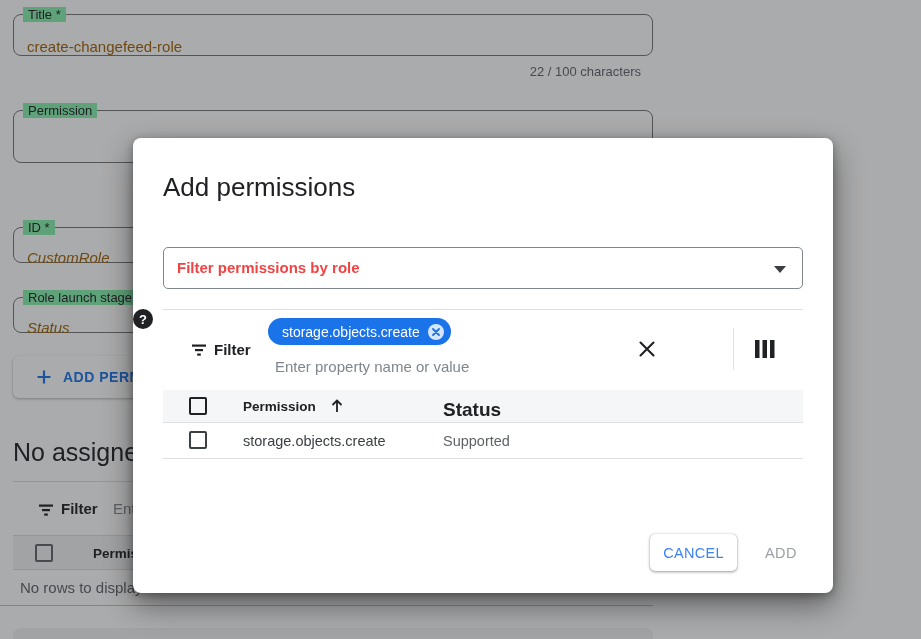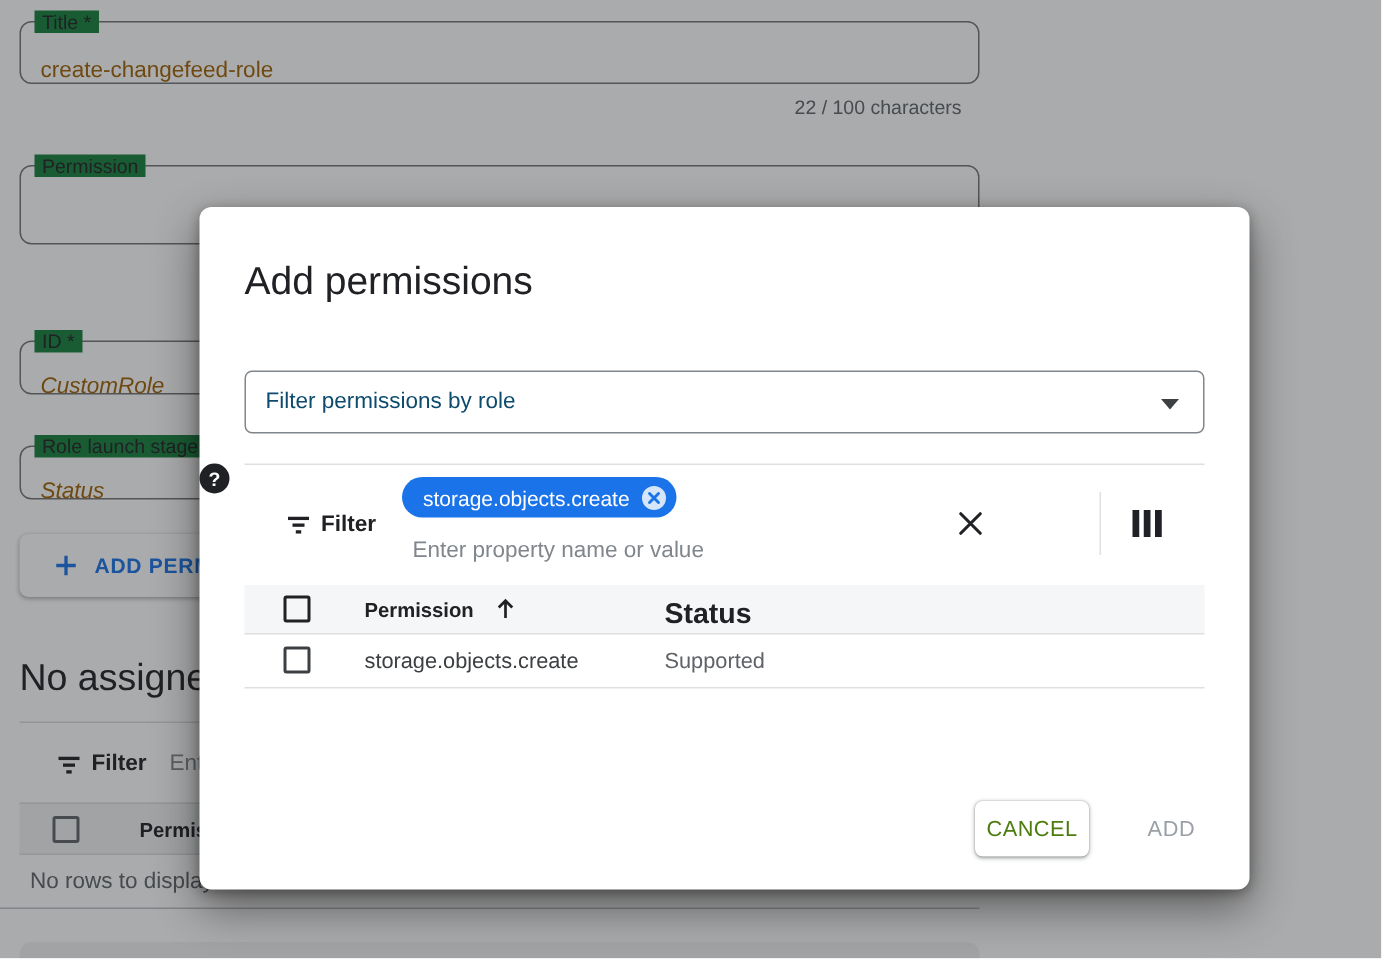--- a/index.html
+++ b/index.html
@@ -9,21 +9,21 @@
     background:#fff; font-family:"Liberation Sans", sans-serif; color:#202124;
   }
 
   
   .form { position:absolute; left:13px; top:0; width:640px; }
   .ofield {
     position:absolute; left:0; width:640px;
     border:1px solid #757575; border-radius:8px; background:#fff;
   }
   .ofield .flabel {
-    position:absolute; top:-8px; left:9px; padding:0 5px; background:#15803d;
+    position:absolute; top:-8px; left:9px; padding:0 5px; background:#86efac;
     font-size:13px; font-weight:500; color:#202124; white-space:nowrap;
   }
   .ofield .fvalue {
     position:absolute; left:13px; top:10px; font-size:15px; color:#a16207; white-space:nowrap;margin-top:13px;
   }
   .f-title { top:14px; height:42px; }
   .f-counter { position:absolute; top:64px; left:0; width:628px; text-align:right;
                font-size:13px; color:#5f6368; }
   .f-desc { top:110px; height:53px; }
   .f-id { top:227px; height:36px; }
@@ -60,21 +60,21 @@
   .modal {
     position:absolute; left:133px; top:138px; width:700px; height:455px;
     background:#fff; border-radius:8px;
     box-shadow:0 12px 30px rgba(0,0,0,.45), 0 2px 8px rgba(0,0,0,.3);
   }
   .m-title { position:absolute; left:30px; top:34px; font-size:26px; font-weight:400; color:#202124; }
   .m-select {
     position:absolute; left:30px; top:109px; width:640px; height:42px;
     border:1px solid #80868b; border-radius:5px;
   }
-  .m-select .sel-text { position:absolute; left:13px; top:11px; font-size:15px; color:#0c4a6e; }
+  .m-select .sel-text { position:absolute; left:13px; top:11px; font-size:15px; color:#ef4444;font-weight:bold; }
   .chevron { position:absolute; right:16px; top:18px; width:0; height:0;
              border-left:6px solid transparent; border-right:6px solid transparent;
              border-top:7px solid #3c4043; }
   .m-div1 { position:absolute; left:30px; top:171px; width:640px; height:1px; background:#e0e0e0; }
 
   .m-filter { position:absolute; left:0; top:171px; width:700px; height:80px; }
   .m-filter .funnel { position:absolute; left:56px; top:31px; }
   .m-filter-label { position:absolute; left:81px; top:32px; font-size:15px; font-weight:700; color:#202124; }
   .chip {
     position:absolute; left:135px; top:9px; height:27px; border-radius:14px;
@@ -95,24 +95,24 @@
   .m-thead .cbx { position:absolute; left:26px; top:7px; border-color:#202124; }
   .m-th-perm { position:absolute; left:80px; top:9px; font-size:13.5px; font-weight:700; }
   .m-sort { position:absolute; left:166px; top:7px; }
   .m-th-status { position:absolute; left:280px; top:9px; font-size:19px; font-weight:700; }
   .m-trow { position:relative; height:36px; border-bottom:1px solid #e0e0e0; }
   .m-trow .cbx { position:absolute; left:26px; top:8px; border-color:#3c4043; }
   .m-td-perm { position:absolute; left:80px; top:10px; font-size:14.5px; color:#3c4043; }
   .m-td-status { position:absolute; left:280px; top:10px; font-size:14.5px; color:#5f6368; }
 
   .m-cancel {
-    position:absolute; left:517px; top:396px; width:76px; height:37px;
+    position:absolute; left:517px; top:396px; width:87px; height:37px;
     background:#fff; border-radius:5px; box-shadow:0 1px 3px rgba(60,64,67,.5), 0 0 1px rgba(0,0,0,.3);
     display:flex; align-items:center; justify-content:center;
-    font-size:14.5px; font-weight:500; letter-spacing:.3px; color:#4d7c0f; cursor:pointer;
+    font-size:14.5px; font-weight:500; letter-spacing:.3px; color:#3b82f6; cursor:pointer;
   }
   .m-add {
     position:absolute; left:618px; top:396px; width:60px; height:37px;
     display:flex; align-items:center; justify-content:center;
     font-size:14.5px; font-weight:500; letter-spacing:.5px; color:#9aa0a6;
   }
   svg { display:block; }
 </style>
 </head>
 <body>

